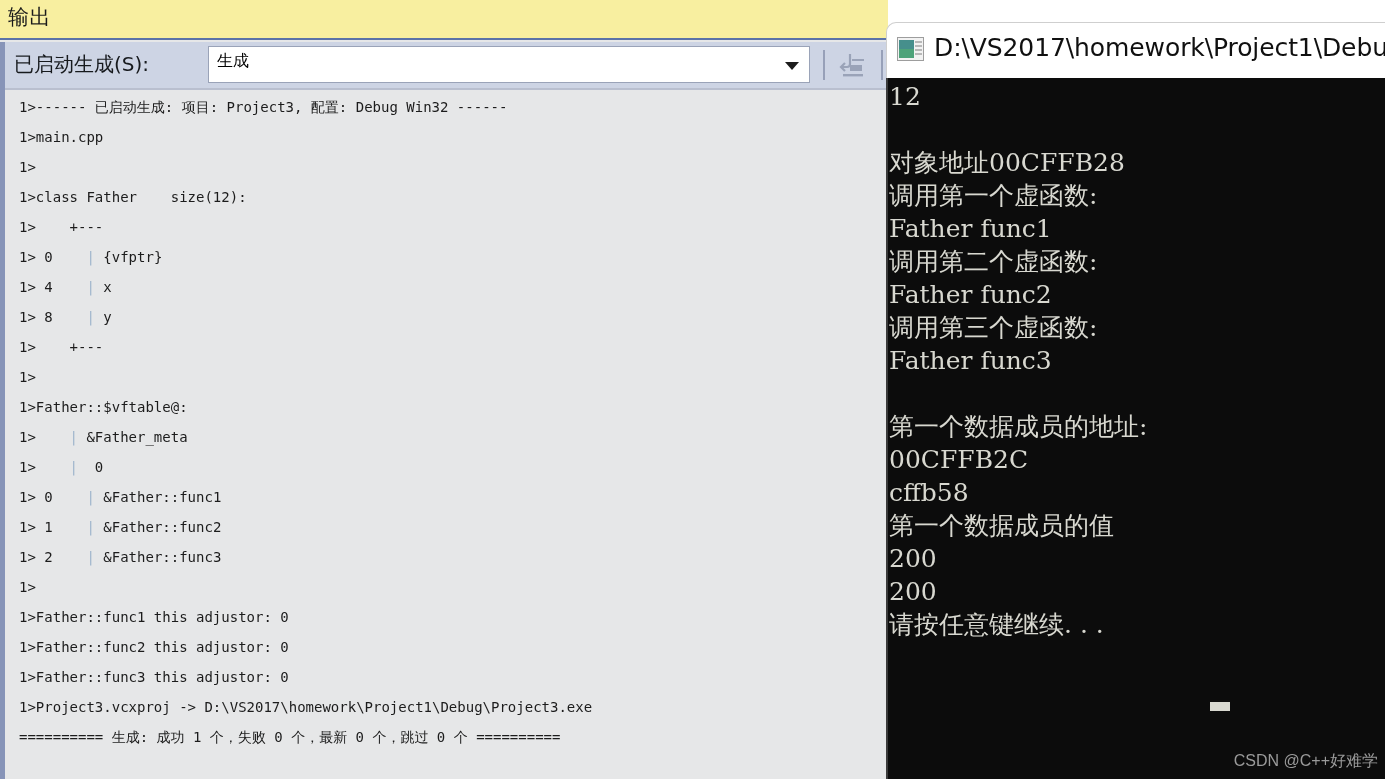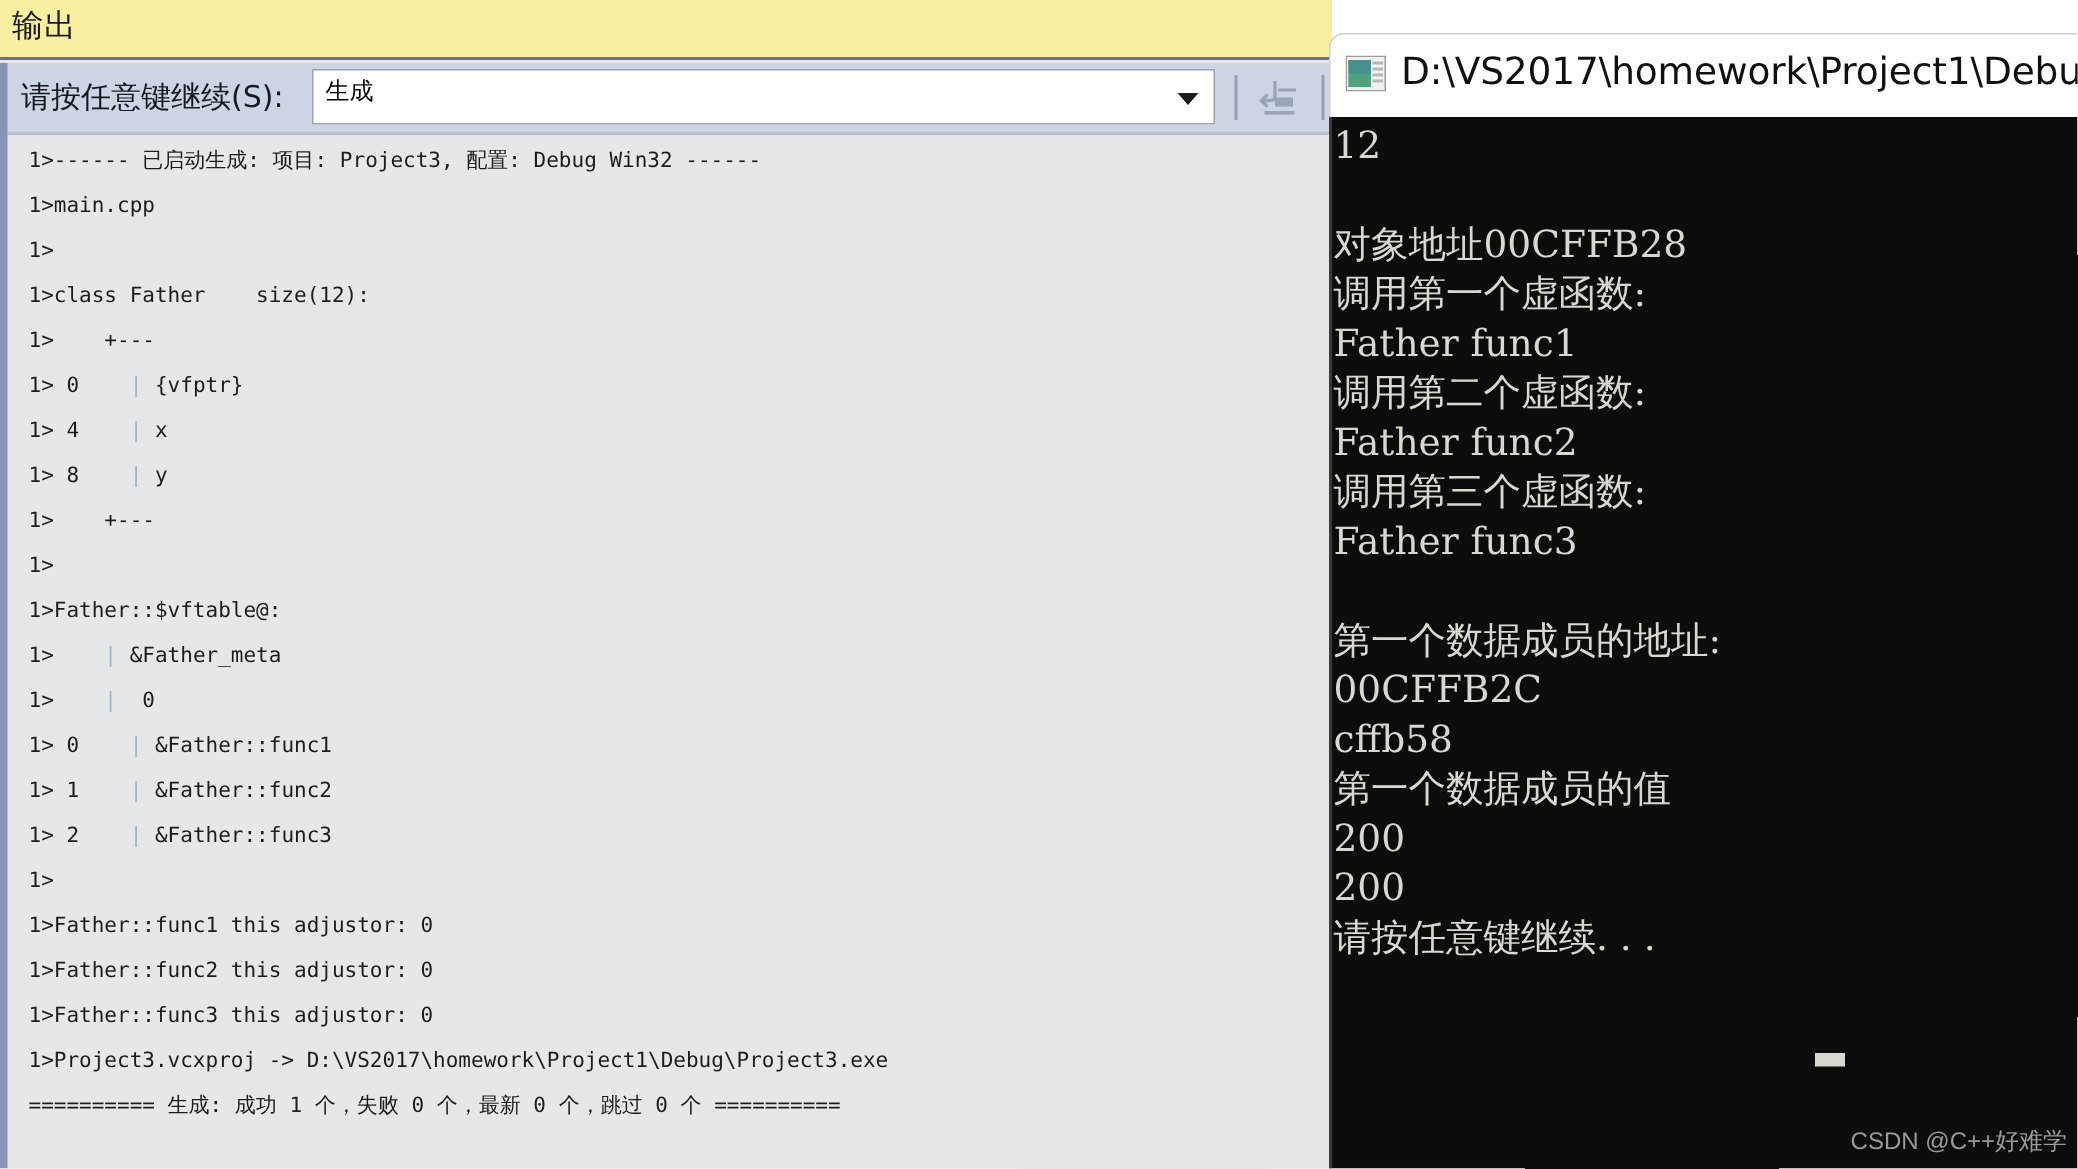--- a/index.html
+++ b/index.html
@@ -237,21 +237,21 @@
 
 <div id="vs-output-pane">
 
   <div id="output-title-bar">
     <span id="output-title-text">输出</span>
   </div>
 
   <div id="output-toolbar">
     <div id="toolbar-left-edge"></div>
 
-    <span id="source-label">请按任意键继续(S):</span>
+    <span id="source-label">已启动生成(S):</span>
 
     <div id="source-combo">
       <span id="source-combo-value">生成</span>
       <span id="combo-arrow"></span>
     </div>
 
     <div class="tb-sep" id="tb-sep-1"></div>
 
     <span id="wrap-icon">
       <svg width="30" height="28" viewBox="0 0 30 28" xmlns="http://www.w3.org/2000/svg">

